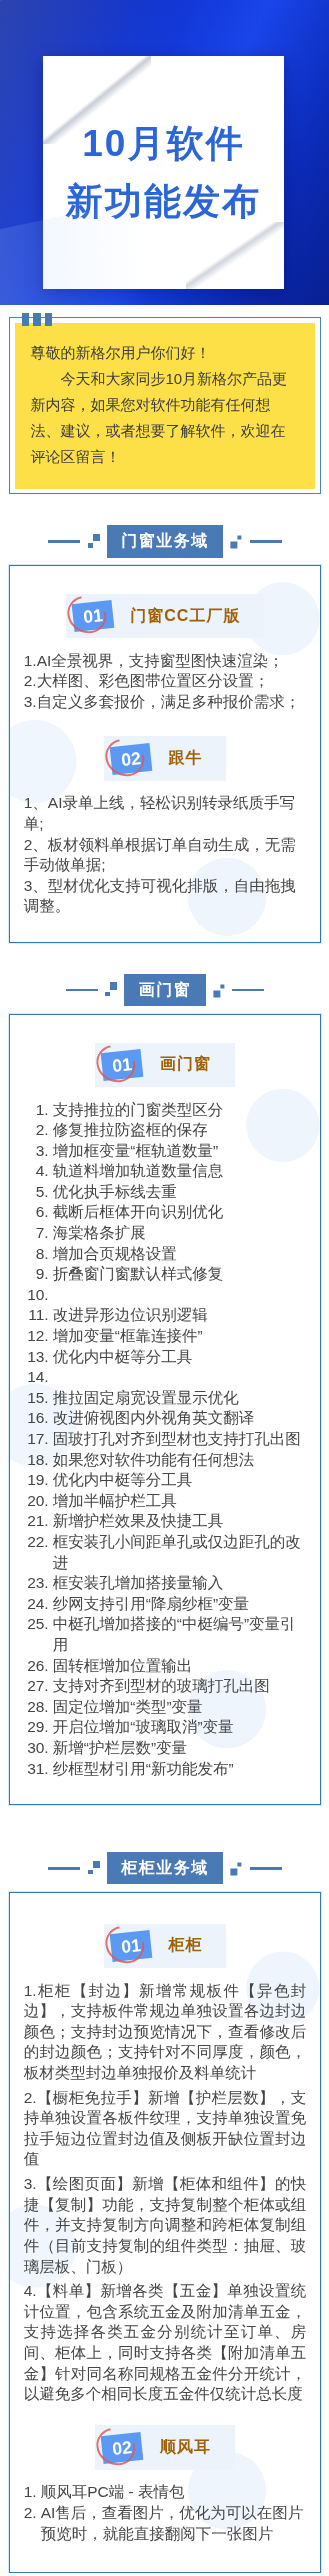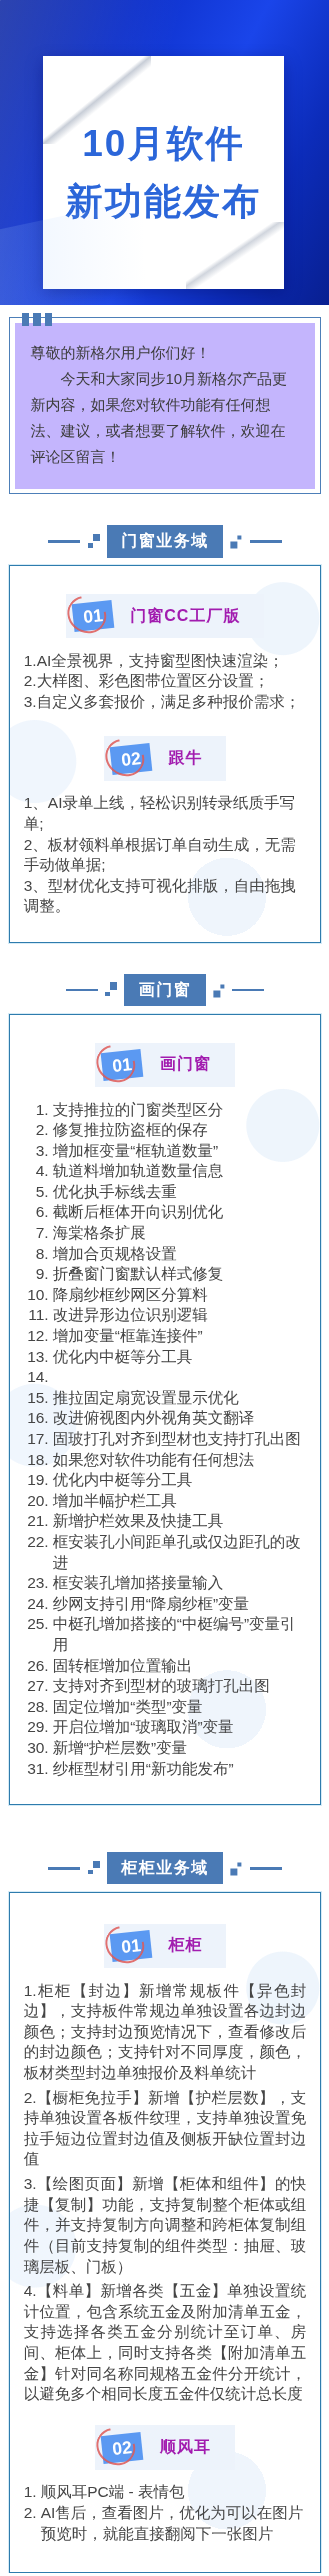--- a/index.html
+++ b/index.html
@@ -20,21 +20,21 @@
   .fold-tl{position:absolute;left:0;top:0;width:108px;height:88px;pointer-events:none;
     background:linear-gradient(to bottom right, rgba(255,255,255,0) 47%, rgba(110,125,150,.38) 50%, rgba(255,255,255,0) 56%);}
   .fold-br{position:absolute;right:0;bottom:0;width:98px;height:67px;pointer-events:none;
     background:linear-gradient(to bottom right, rgba(255,255,255,0) 44%, rgba(110,125,150,.32) 48%, rgba(255,255,255,0) 55%);}
   .hero-line{font-size:37px;font-weight:800;color:#2b66d9;letter-spacing:2.1px;line-height:1;}
 
   
   .intro-wrap{position:relative;margin:12px 9.3px 0;border:1px solid #4d7fb8;padding:4.6px;}
   .intro-bars{position:absolute;left:11.3px;top:-5.2px;display:flex;gap:4.6px;}
   .intro-bars i{display:block;width:7.2px;height:13.4px;background:#4a7ab5;}
-  .intro-inner{background:#c4b5fd;padding:17.5px 15.5px 18.5px;}
+  .intro-inner{background:#fde047;padding:17.5px 15.5px 18.5px;}
   .intro-inner p{margin:0;font-size:15px;line-height:26px;color:#3d3d3d;}
   .indent{ text-indent:2em;}
 
   
   .sec-header{display:flex;align-items:center;justify-content:center;gap:7px;margin-top:31px;}
   .dline{width:32px;height:2.6px;background:#4a7ab5;}
   .dsq{position:relative;width:12.4px;height:16.5px;}
   .dsq i{position:absolute;background:#4a7ab5;}
   .dsq .big{width:7.2px;height:7.2px;right:0;top:0.5px;}
   .dsq .small{width:4.6px;height:4.6px;left:0.5px;bottom:2.1px;}
@@ -50,21 +50,21 @@
       radial-gradient(circle at 8% 52%, #f0f6fd 0 41px, rgba(255,255,255,0) 42px),
       radial-gradient(circle at 70% 88%, #eff5fc 0 39px, rgba(255,255,255,0) 39px);}
 
   
   .badge-row{display:flex;justify-content:center;margin:0 0 12.4px;}
   .badge-strip{display:inline-flex;align-items:center;background:#edf3fb;padding:8.2px 24px 8.2px 7.2px;}
   .badge-num{position:relative;display:inline-block;background:#5b99f2;color:#ffffff;
     font-size:17.5px;font-weight:800;padding:3.6px 10.3px;transform:rotate(-6deg);}
   .badge-num .ring{position:absolute;left:-6.2px;top:-5.7px;width:36px;height:32px;border:2.1px solid rgba(223,90,88,.85);
     border-radius:50%;border-top-color:transparent;transform:rotate(38deg);}
-  .badge-title{margin-left:17.5px;font-size:16px;font-weight:800;color:#a21caf;letter-spacing:1px;}
+  .badge-title{margin-left:17.5px;font-size:16px;font-weight:800;color:#a16207;letter-spacing:1px;}
   .gap-lg{margin-top:24px;}
 
   
   ul.feat{list-style:none;margin:0;padding:0;font-size:15.5px;line-height:20.6px;color:#454545;}
   ul.feat li{display:flex;margin:0;}
   ul.feat .num{flex:0 0 auto;}
   ul.feat .txt{flex:1 1 auto;}
   ul.feat.align .num{min-width:25px;text-align:right;padding-right:4.1px;}
   ul.feat.gap .num{padding-right:4.1px;}
   ul.flat li{display:block;}
@@ -190,21 +190,20 @@
       <li>
         <span class="num">8.</span>
         <span class="txt">增加合页规格设置</span>
       </li>
       <li>
         <span class="num">9.</span>
         <span class="txt">折叠窗门窗默认样式修复</span>
       </li>
       <li>
         <span class="num">10.</span>
-        <span class="txt">降扇纱框纱网区分算料</span>
       </li>
       <li>
         <span class="num">11.</span>
         <span class="txt">改进异形边位识别逻辑</span>
       </li>
       <li>
         <span class="num">12.</span>
         <span class="txt">增加变量“框靠连接件”</span>
       </li>
       <li>

